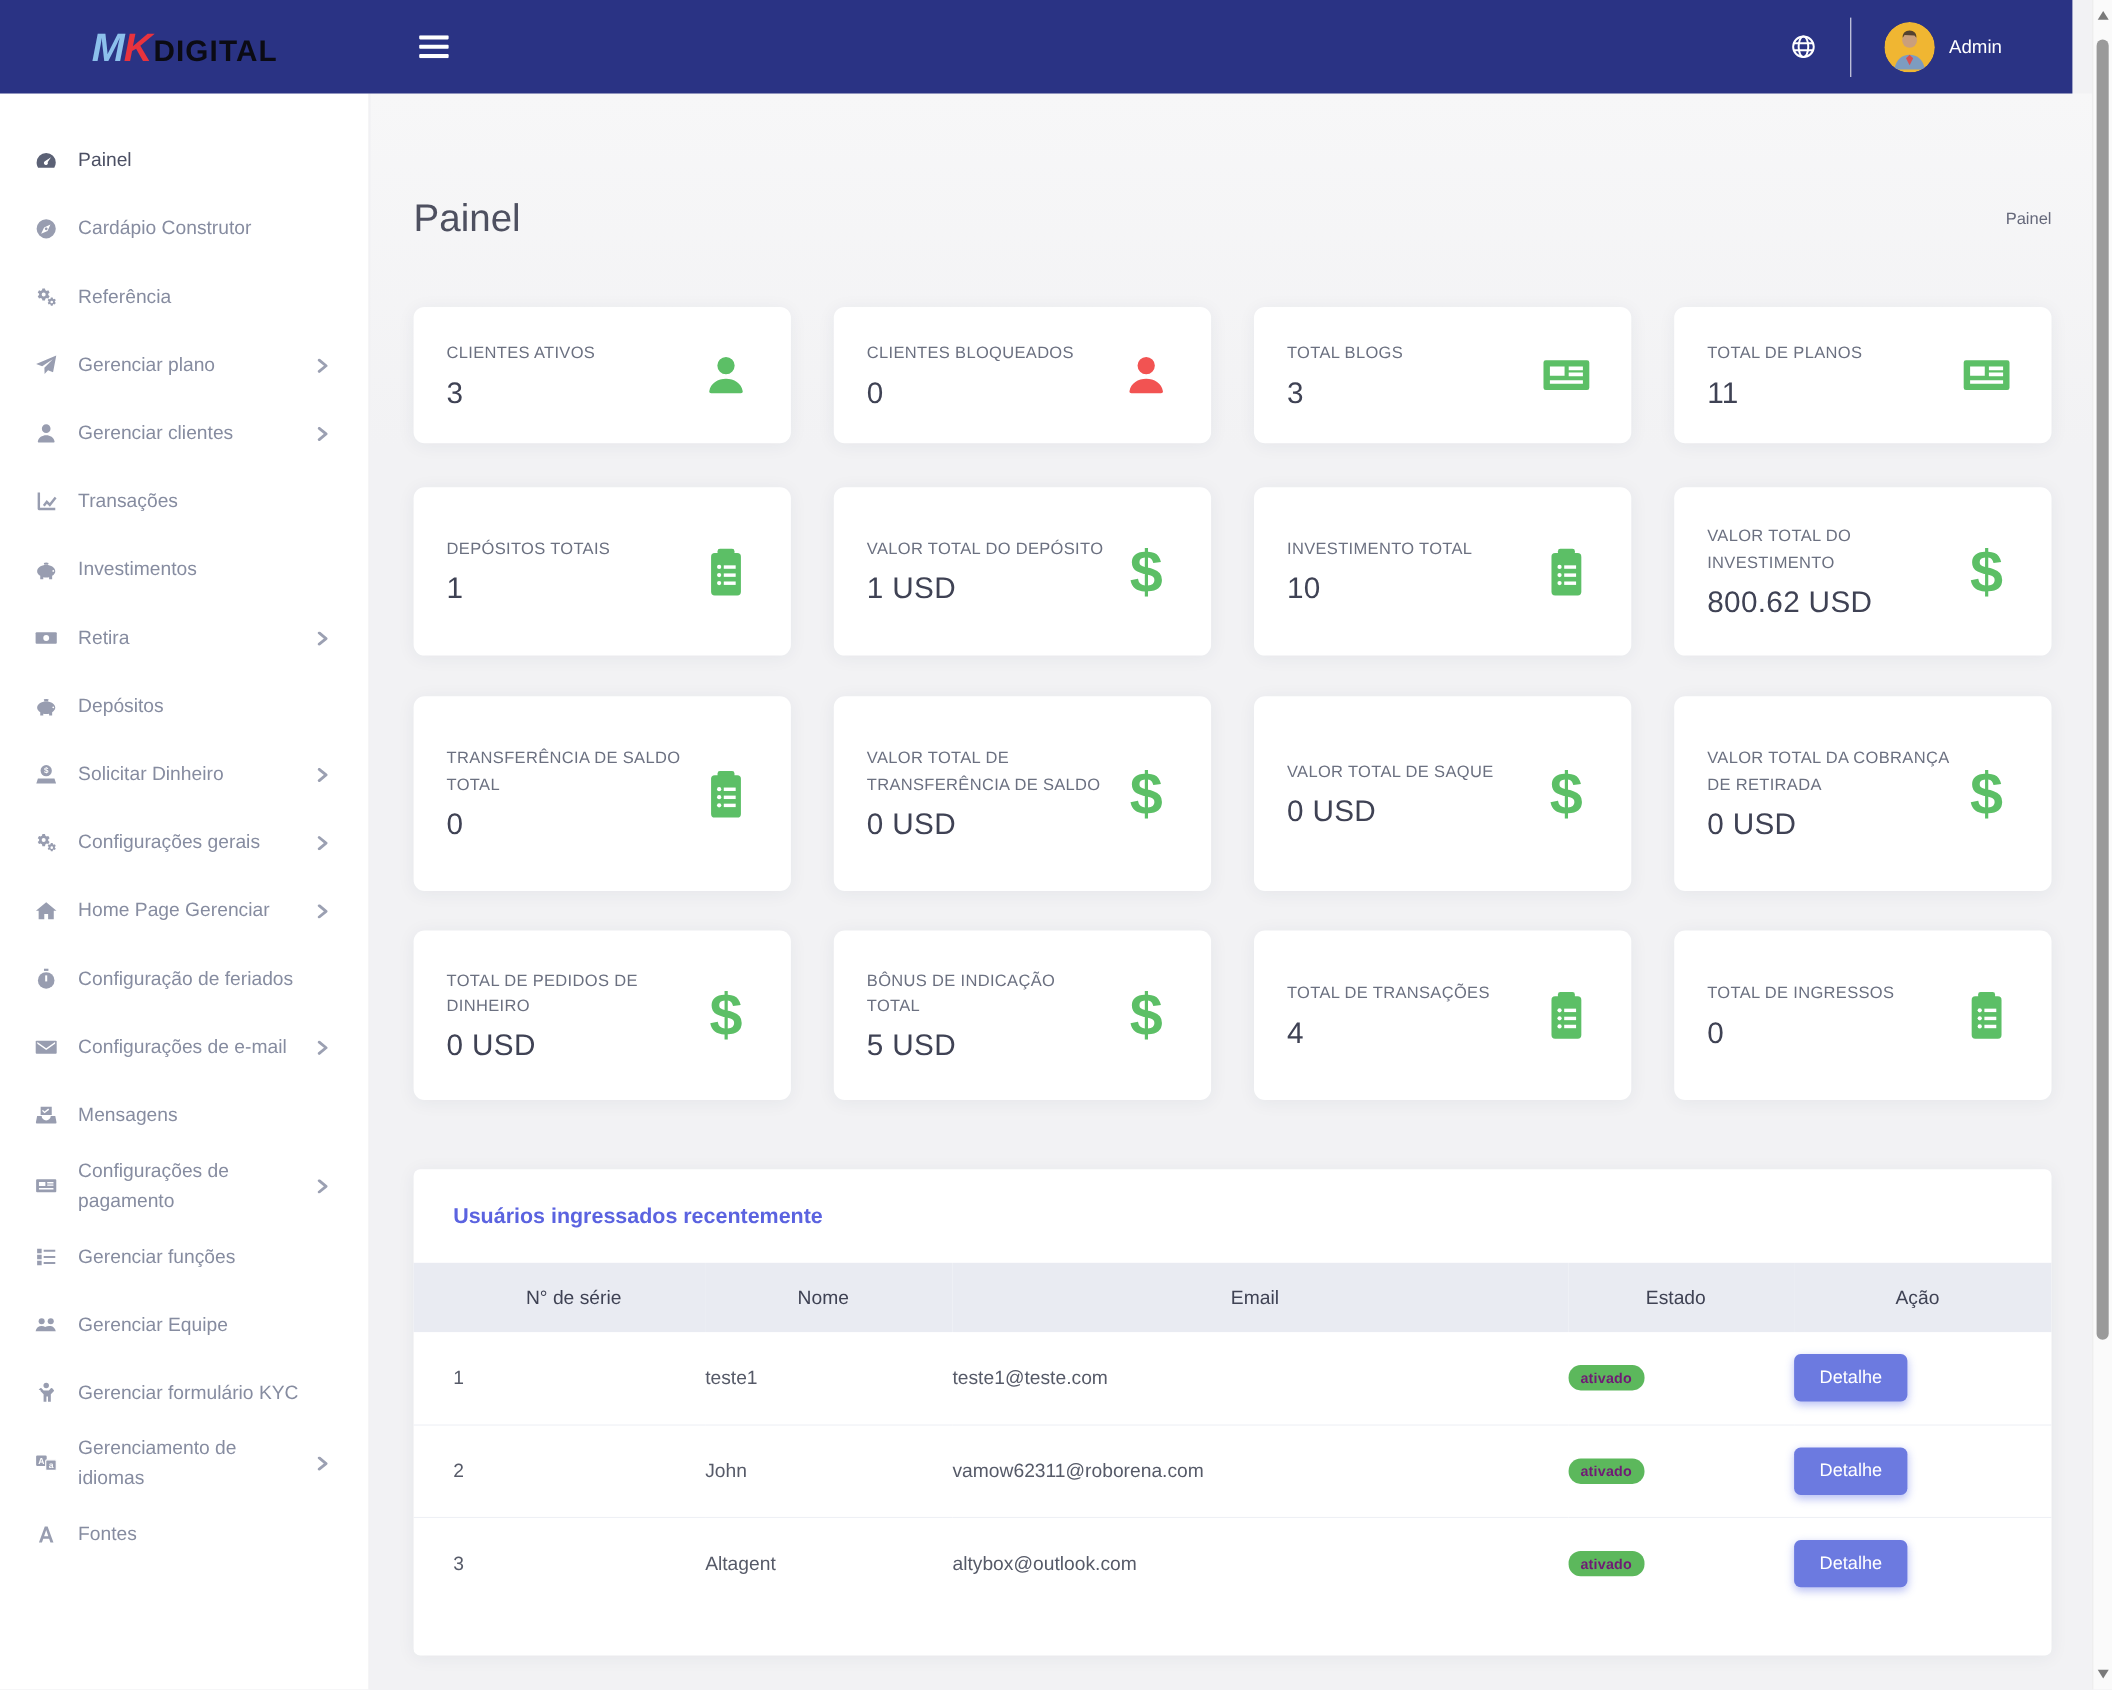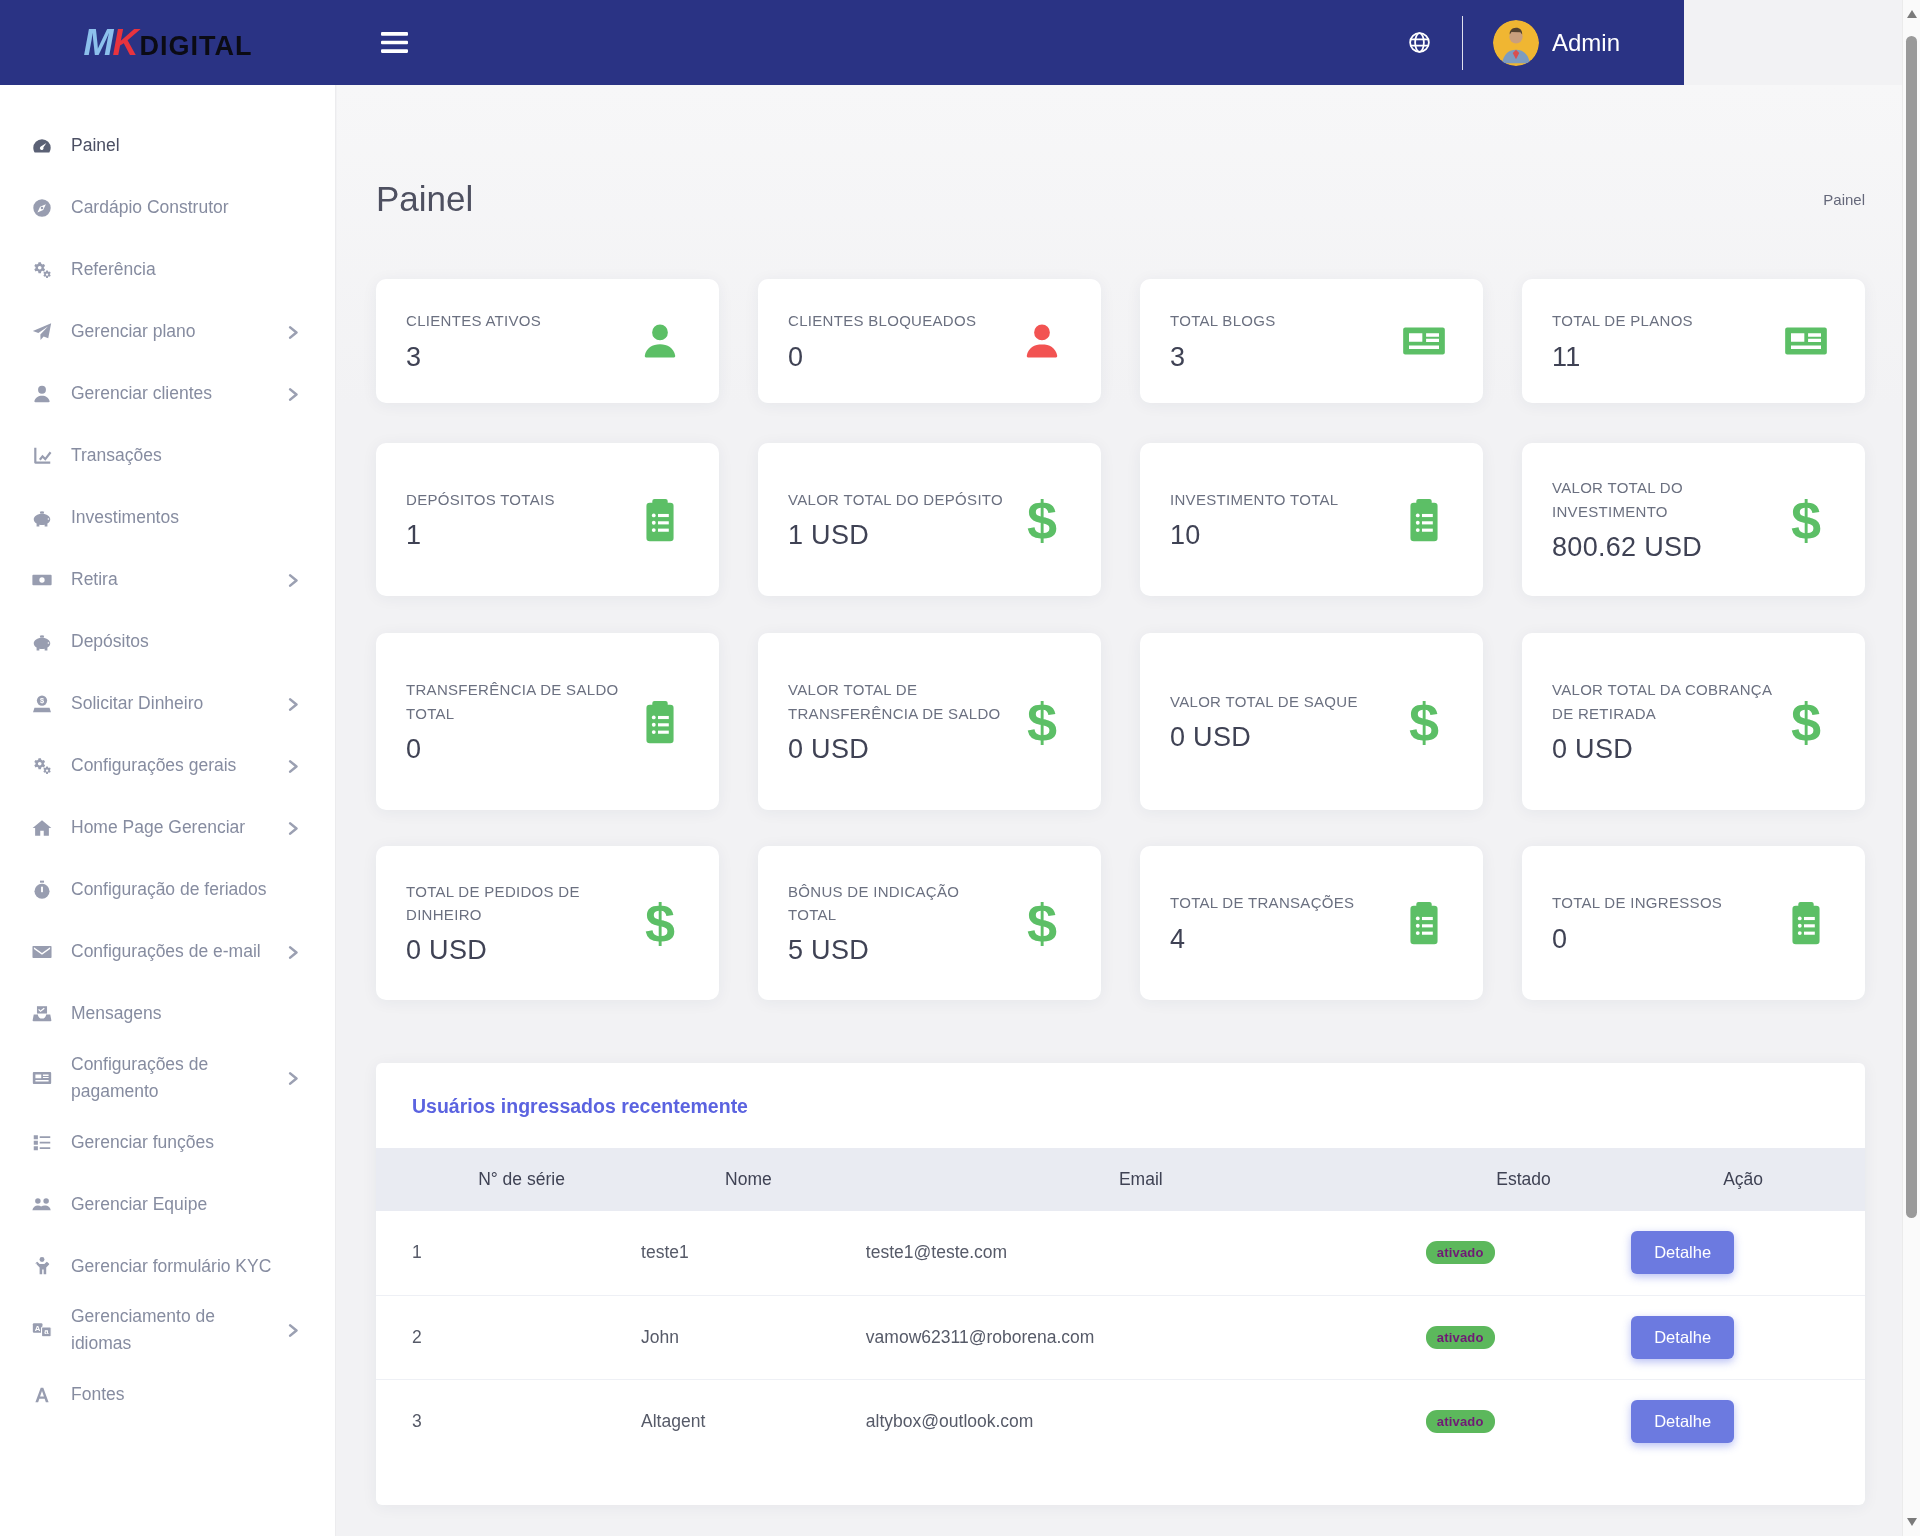--- a/index.html
+++ b/index.html
@@ -6,34 +6,34 @@
   html,body { width:1920px; height:1536px; }
   body {
     font-family:"Liberation Sans", sans-serif;
     background:#f2f2f4;
     position:relative;
     overflow:hidden;
     color:#3f4254;
   }
   
   .navbar {
-    position:absolute; top:0; left:0; width:1684px; height:85px;
+    position:absolute; top:0; left:0; width:1884px; height:85px;
     background:#2a3384; display:flex; align-items:center; z-index:6;
   }
   .brand-area { width:336px; display:flex; justify-content:center; align-items:center; }
   .brand { font-style:italic; font-weight:800; font-size:36px; letter-spacing:-1px; }
   .brand .m { color:#8cc0ec; }
   .brand .k { color:#e8333e; }
   .brand .rest { font-style:normal; color:#0b0b14; font-size:27px; font-weight:800; letter-spacing:1px; margin-left:2px; }
   .hamburger { margin-left:45px; cursor:pointer; display:flex; align-items:center; }
   .nav-right { margin-left:auto; display:flex; align-items:center; padding-right:64px; }
   .globe-btn { color:#fff; cursor:pointer; display:flex; align-items:center; }
   .nav-divider { width:1px; height:54px; background:rgba(255,255,255,.85); margin:0 30px 0 30px; }
   .avatar { width:46px; height:46px; border-radius:50%; overflow:hidden; cursor:pointer; flex:0 0 auto; }
-  .admin-label { color:#fff; font-size:24px; margin-left:13px; cursor:pointer; }
+  .admin-label { color:#fff; font-size:17px; margin-left:13px; cursor:pointer; }
   
   .sidebar {
     position:absolute; top:85px; left:0; width:336px; bottom:0;
     background:#ffffff; border-right:1px solid #ececee; padding-top:30px; z-index:5;
     overflow:hidden;
   }
   .side-item {
     display:flex; align-items:center; min-height:62px;
     padding:6px 36px 6px 28px; color:#868ca0; font-size:17.5px; cursor:pointer;
     line-height:1.55;

